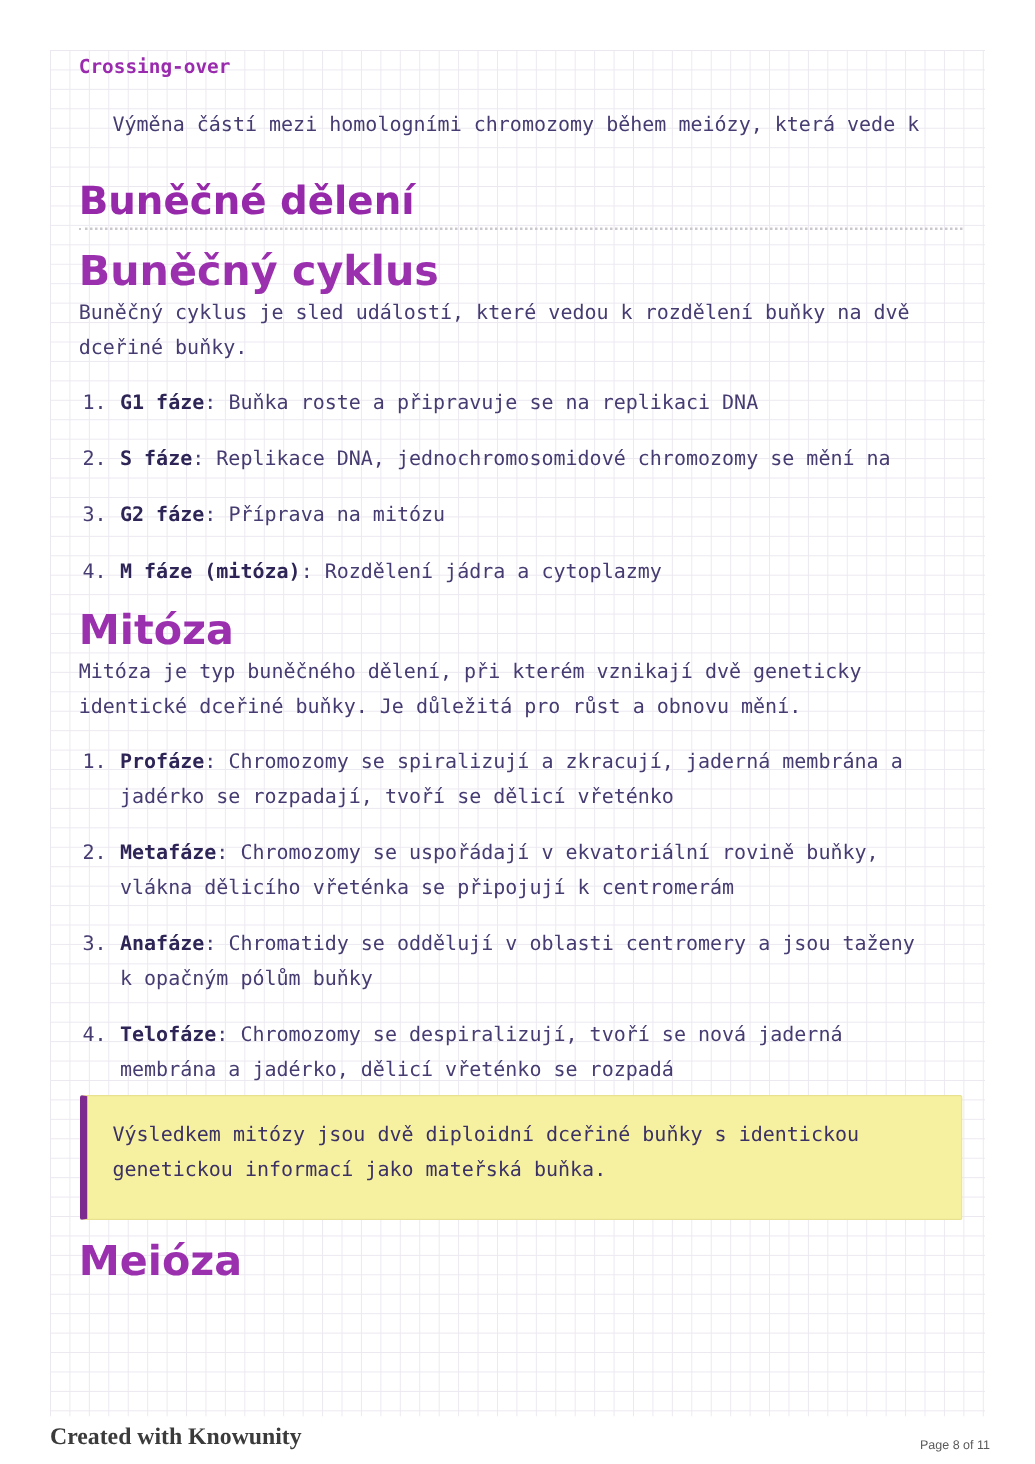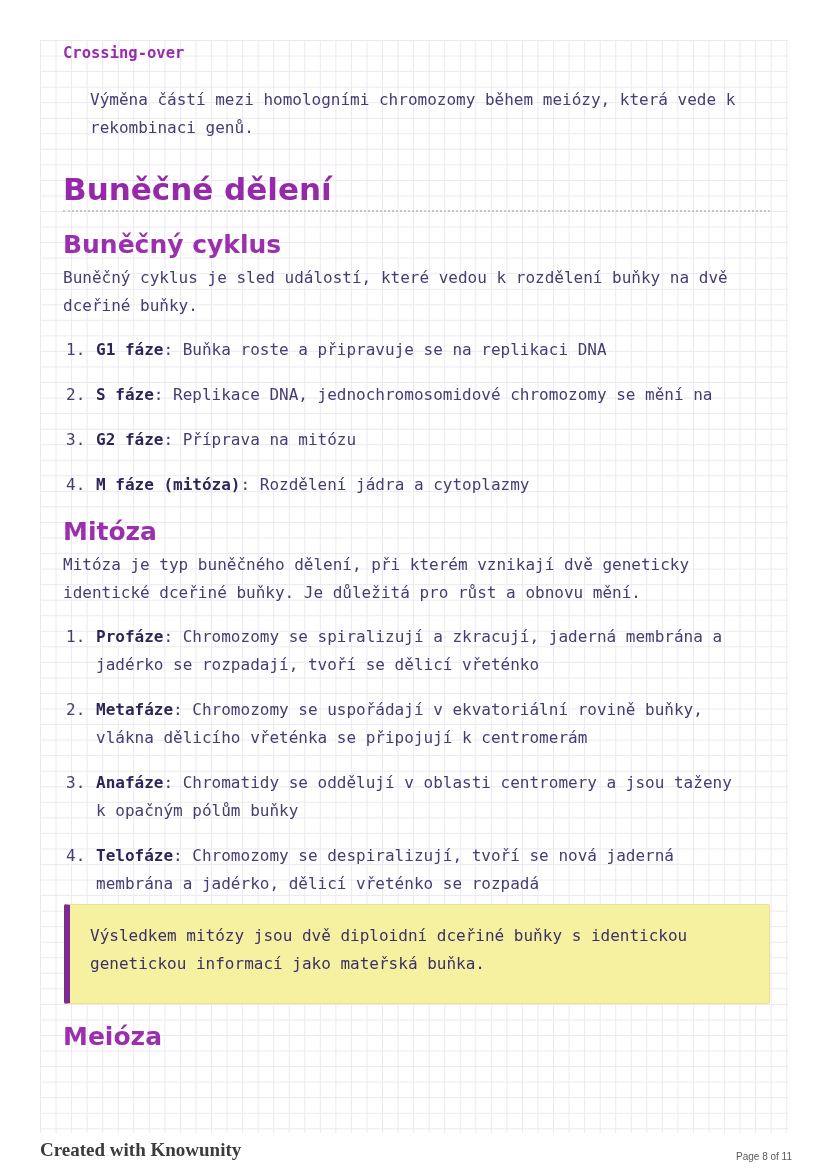--- a/index.html
+++ b/index.html
@@ -29,21 +29,21 @@
 
   h1.page-title {
     font-family:"DejaVu Sans", "Liberation Sans", sans-serif;
     font-weight:700; font-size:31px; line-height:38px; color:#9629aa;
     margin-top:28px; padding-bottom:2px;
     border-bottom:2px dotted #cbc8cd;
   }
 
   h2.section-heading {
     font-family:"DejaVu Sans", "Liberation Sans", sans-serif;
-    font-weight:700; font-size:25px; line-height:30px; color:#9b30ae;
+    font-weight:700; font-size:33px; line-height:30px; color:#9b30ae;
     margin-top:18px;
   }
 
   .intro { margin-top:4px; font-size:16px; line-height:28px; color:#473c72; }
   .intro div { white-space:pre; }
 
   .num-list { margin-top:16px; }
   .li { position:relative; padding-left:33px; font-size:16px; line-height:28px; color:#473c72; }
   .li + .li { margin-top:17px; }
   .li .marker { position:absolute; left:3px; top:0; color:#473c72; }
@@ -75,21 +75,20 @@
 <body>
 
 <div class="sheet">
   <div class="grid-area">
     <div class="content">
 
       <div class="term-heading">Crossing-over</div>
 
       <div class="definition">
         <div>Výměna částí mezi homologními chromozomy během meiózy, která vede k</div>
-        <div>rekombinaci genů.</div>
       </div>
 
       <h1 class="page-title">Buněčné dělení</h1>
 
       <h2 class="section-heading">Buněčný cyklus</h2>
       <div class="intro">
         <div>Buněčný cyklus je sled událostí, které vedou k rozdělení buňky na dvě</div>
         <div>dceřiné buňky.</div>
       </div>
 

